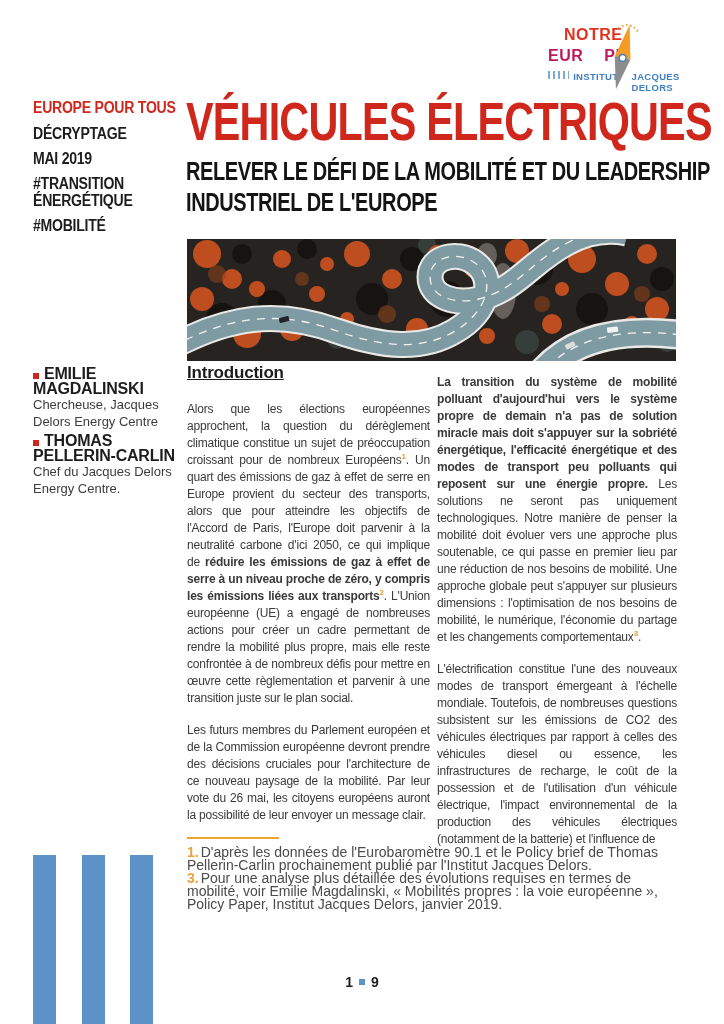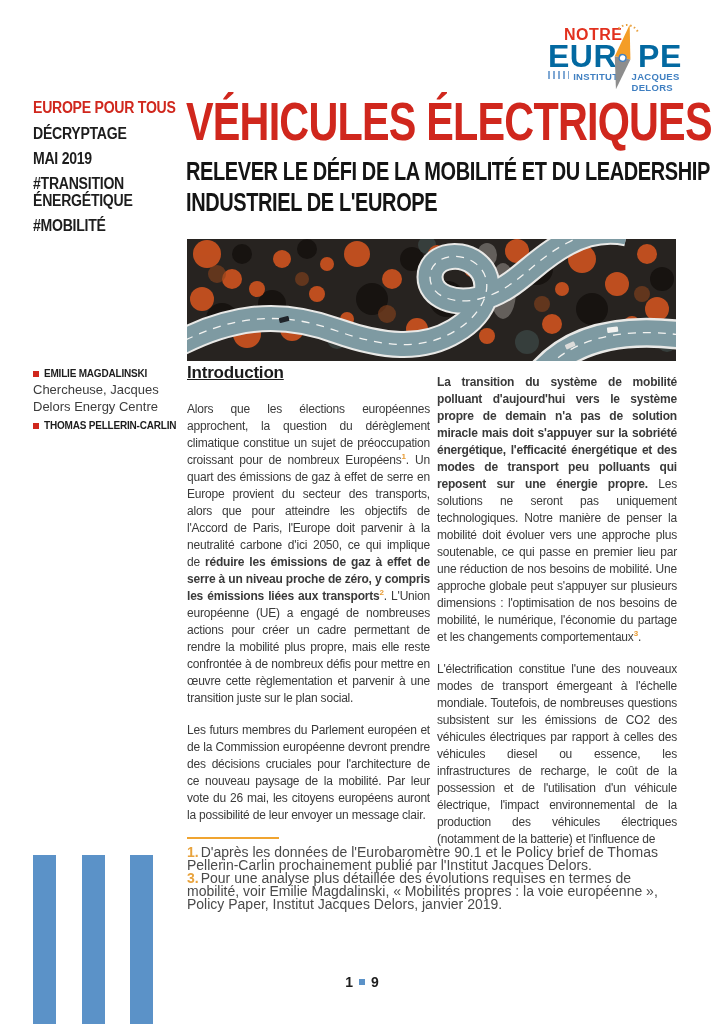--- a/index.html
+++ b/index.html
@@ -4,34 +4,34 @@
 <style>
   html,body{margin:0;padding:0;background:#e8e8e8;}
   .page{
     position:relative;width:724px;height:1024px;background:#ffffff;
     font-family:"Liberation Sans", sans-serif;overflow:hidden;margin:0 auto;
     color:#3a3a3a;
   }
   
   .logo{position:absolute;left:548px;top:26px;width:165px;height:64px;}
   .logo-top{margin-left:16px;font-size:16px;font-weight:700;color:#e2311f;letter-spacing:.5px;line-height:17px;}
-  .logo-mid{display:flex;align-items:center;font-size:32px;font-weight:700;color:#0369a1;line-height:26px;letter-spacing:.5px;}
+  .logo-mid{display:flex;align-items:center;font-size:16px;font-weight:700;color:#be185d;line-height:26px;letter-spacing:.5px;}
   .logo-mid .gap{width:21px;}
   .logo-bot{display:flex;align-items:flex-start;font-size:9.5px;font-weight:700;color:#3f7fc1;letter-spacing:.3px;margin-top:2px;}
   .logo-bot .gap{width:15px;}
   .tickbars{display:inline-block;width:24px;height:8px;margin-right:4px;
     background:repeating-linear-gradient(90deg,#7fa8d4 0 2px,transparent 2px 5px);}
   .needle{position:absolute;left:62px;top:-6px;transform:rotate(12deg);}
   
   .side-meta{position:absolute;left:33px;top:99px;width:175px;transform:scaleX(.88);transform-origin:0 0;}
   .side-meta .kicker{font-size:16px;font-weight:700;color:#d0271d;letter-spacing:-.3px;margin-bottom:8px;}
   .side-meta .meta-line{font-size:16px;font-weight:700;color:#1d1d1d;letter-spacing:-.3px;margin-bottom:8px;line-height:17px;}
   .side-meta .tag{width:120px;}
   .authors{position:absolute;left:33px;top:366px;width:150px;}
-  .author-name{font-size:10px;font-weight:700;color:#1d1d1d;letter-spacing:-.2px;line-height:15px;}
+  .author-name{font-size:16px;font-weight:700;color:#1d1d1d;letter-spacing:-.2px;line-height:15px;}
   .sq{display:inline-block;width:6px;height:6px;background:#d0271d;margin-right:5px;}
   .author-role{font-size:13px;color:#3c3c3c;line-height:16.5px;margin:1px 0 3px;}
   .thanks{position:absolute;left:33px;top:750px;width:138px;font-size:9.5px;line-height:14px;color:#3b3b3b;}
   .bars{position:absolute;left:33px;top:855px;width:150px;height:169px;}
   .bar{position:absolute;top:0;width:23px;height:169px;background:#5b92c8;}
   .bar:nth-child(1){left:0;} .bar:nth-child(2){left:49px;} .bar:nth-child(3){left:97px;}
   
   .title{position:absolute;left:186px;top:94px;font-size:53px;font-weight:700;color:#d0271d;
     letter-spacing:-1px;line-height:56px;white-space:nowrap;transform:scaleX(.78);transform-origin:0 0;}
   .subtitle{position:absolute;left:186px;top:156px;font-size:25px;font-weight:700;color:#141414;
@@ -87,20 +87,21 @@
     <div class="meta-line">DÉCRYPTAGE</div>
     <div class="meta-line">MAI 2019</div>
     <div class="meta-line tag">#TRANSITION ÉNERGÉTIQUE</div>
     <div class="meta-line">#MOBILITÉ</div>
   </div>
 
   <div class="authors">
     <div class="author-name"><span class="sq"></span><span>EMILIE MAGDALINSKI</span></div>
     <div class="author-role">Chercheuse, Jacques Delors Energy Centre</div>
     <div class="author-name"><span class="sq"></span><span>THOMAS PELLERIN-CARLIN</span></div>
+    <div class="author-role">Chef du Jacques Delors Energy Centre.</div>
   </div>
 
 
   <div class="bars">
     <div class="bar"></div>
     <div class="bar"></div>
     <div class="bar"></div>
   </div>
 
   <div class="title">VÉHICULES ÉLECTRIQUES</div>

